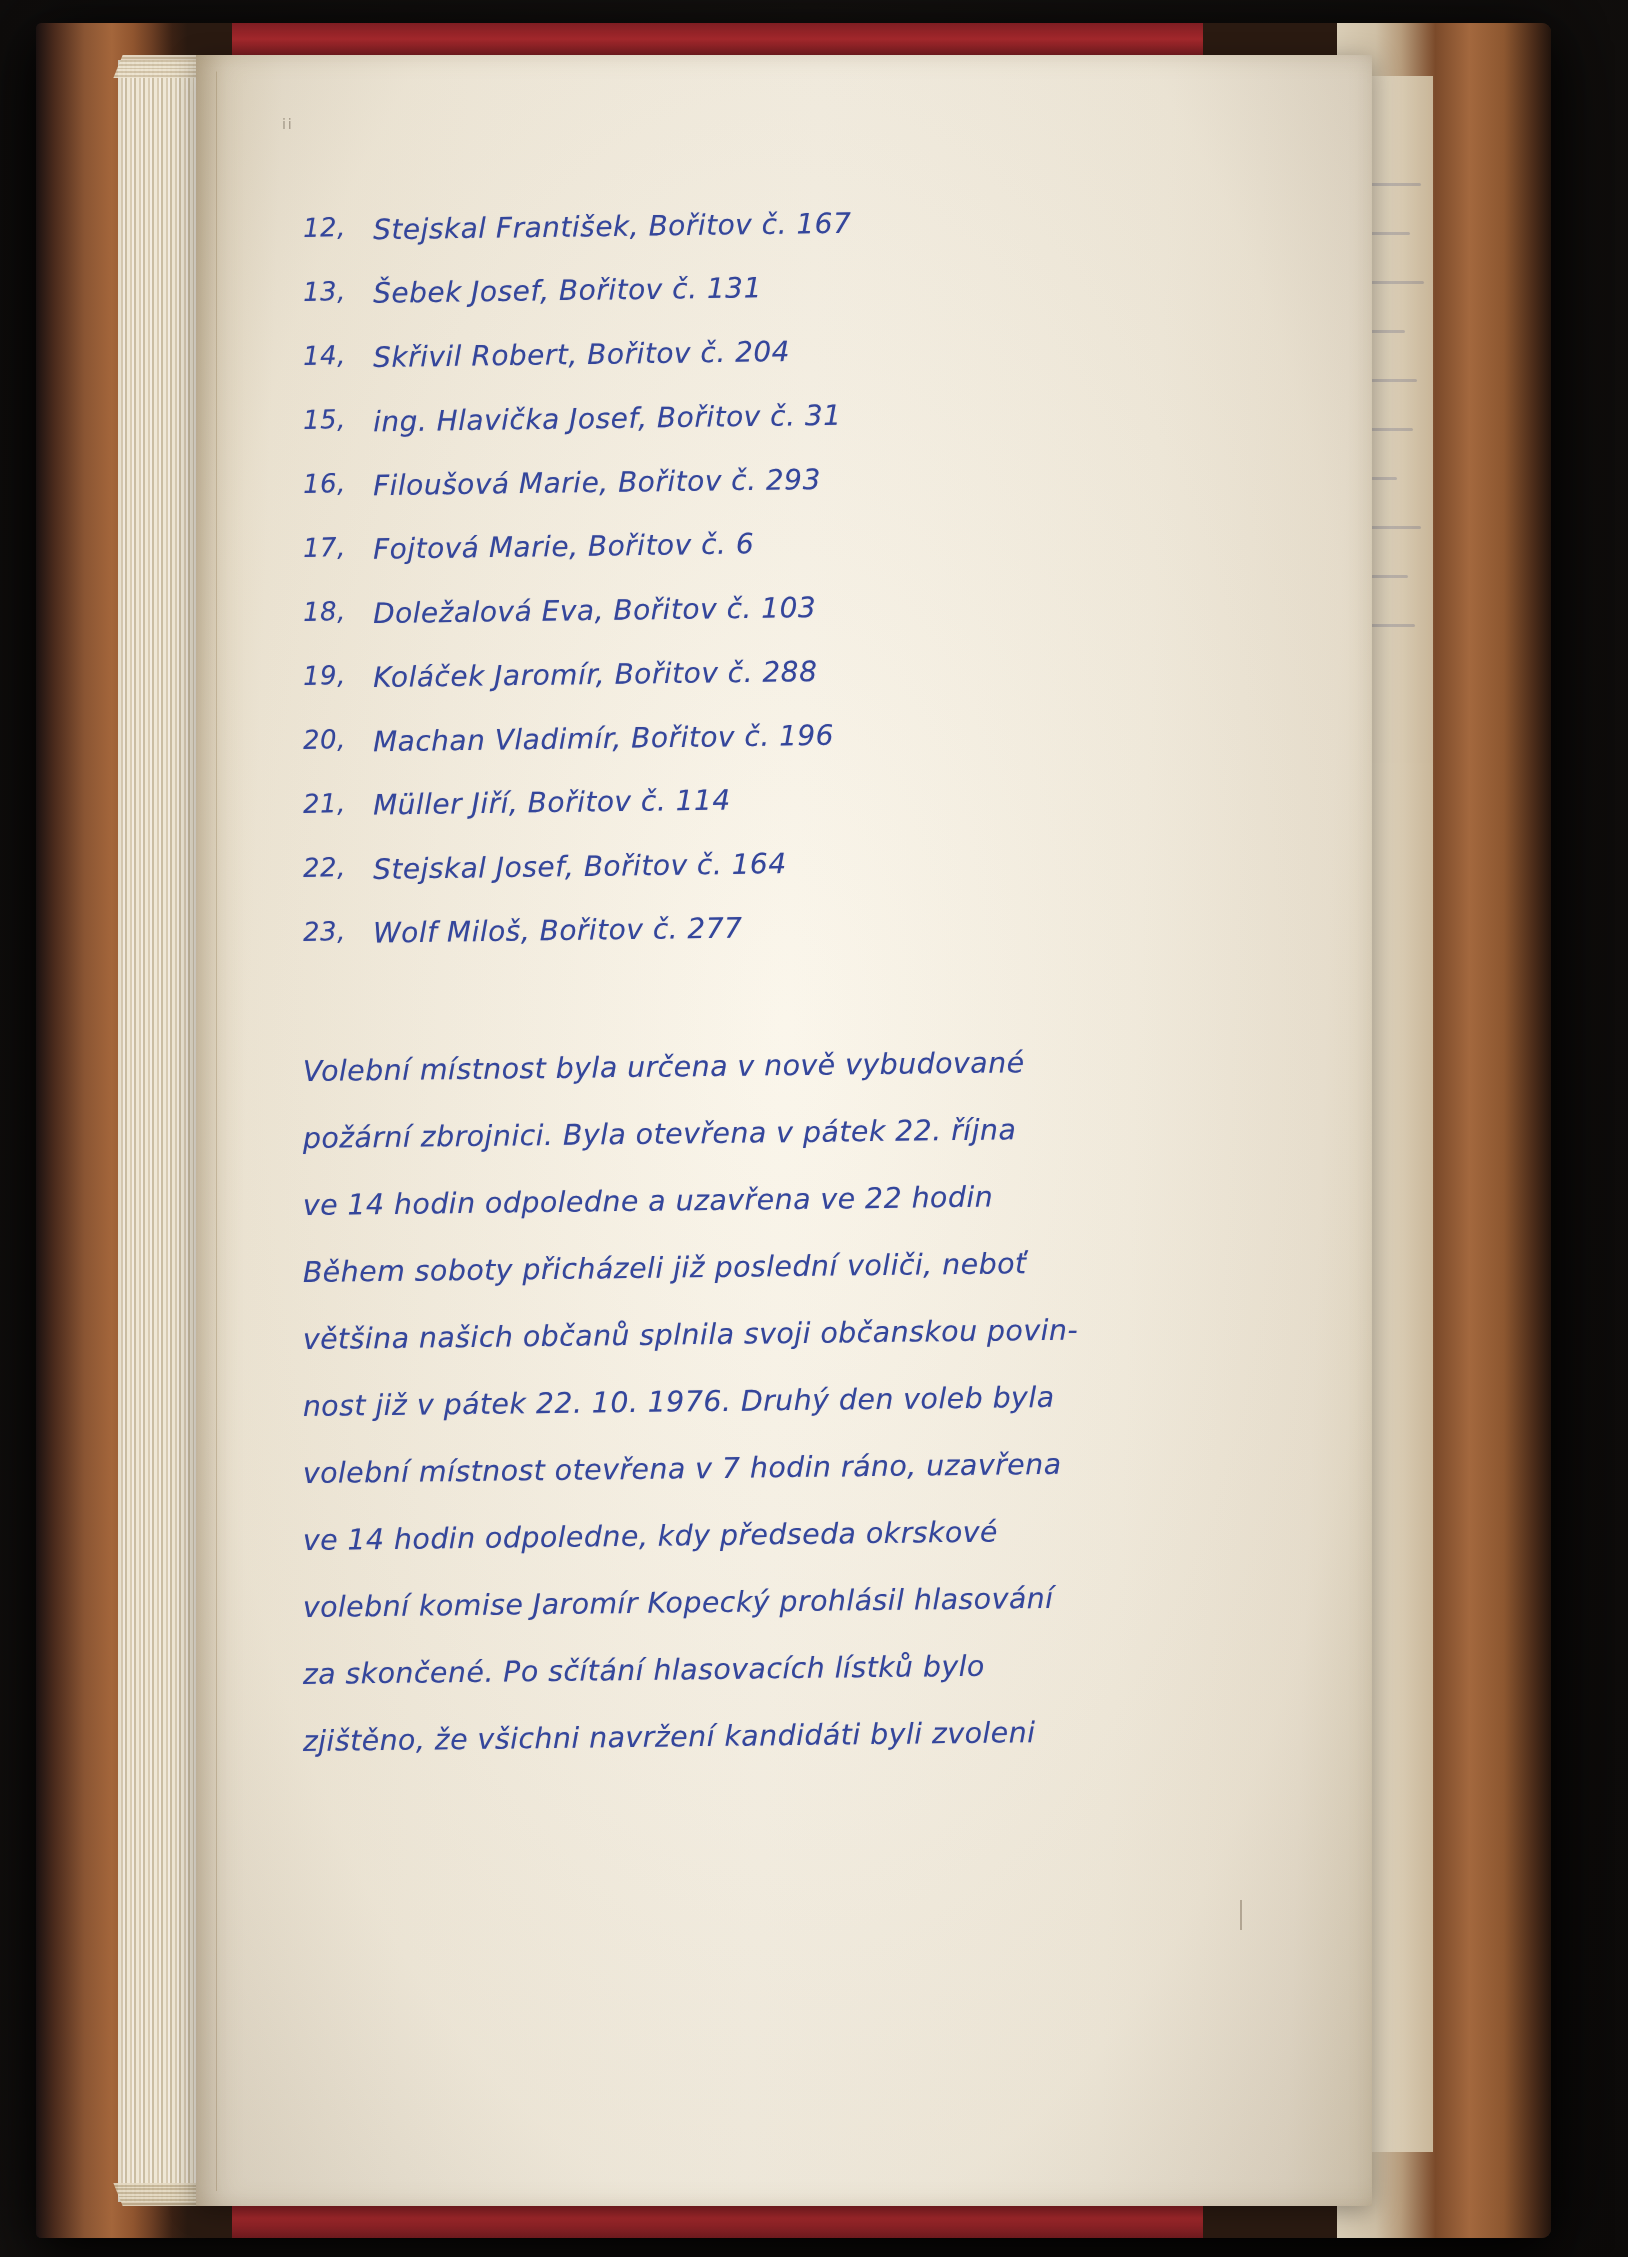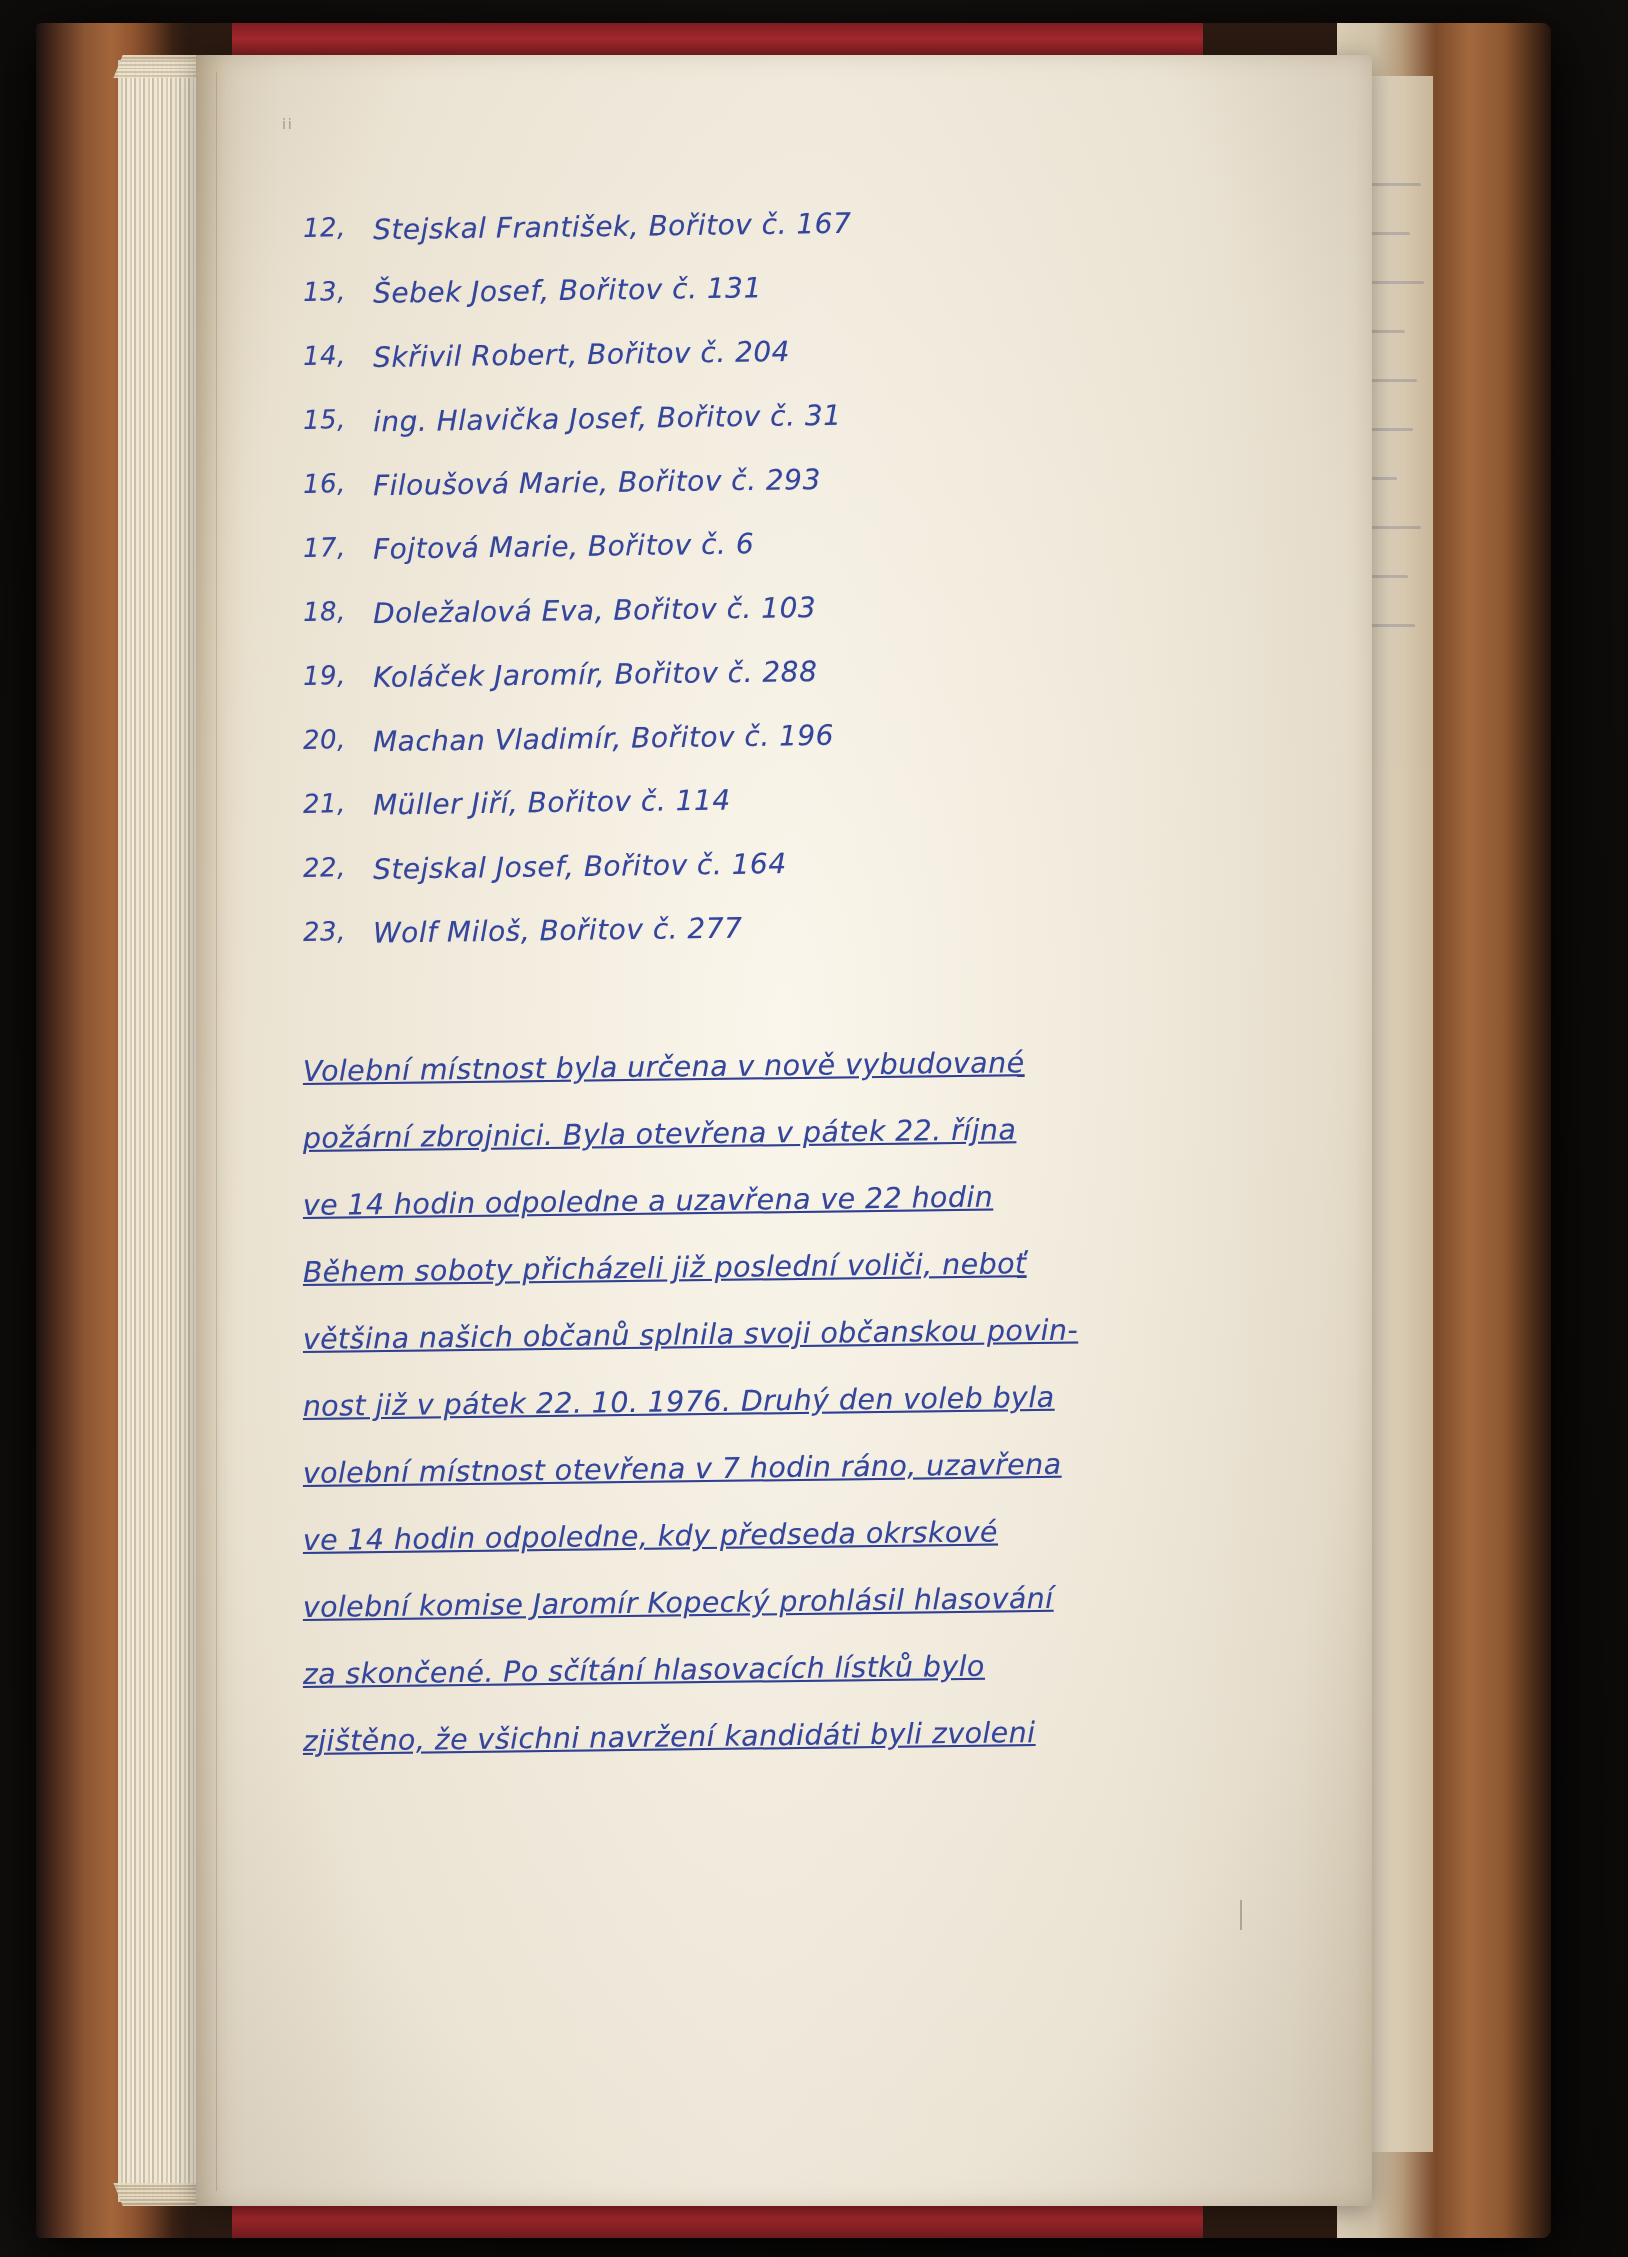--- a/index.html
+++ b/index.html
@@ -244,21 +244,20 @@
     transform: rotate(-1.5deg);
   }
   .roster .entry {
     transform: rotate(-0.8deg);
     white-space: nowrap;
   }
 
   .paragraph {
     margin-top: 77px;
     width: 1034px;
-    text-decoration: underline;
   }
   .paragraph .pline {
     height: 67px;
     font-size: 28.5px;
     letter-spacing: 0.4px;
     color: #34469b;
     white-space: nowrap;
     transform: rotate(-0.7deg);
     transform-origin: left center;
     text-shadow: 0 0 0.9px rgba(52,70,155,0.3);

